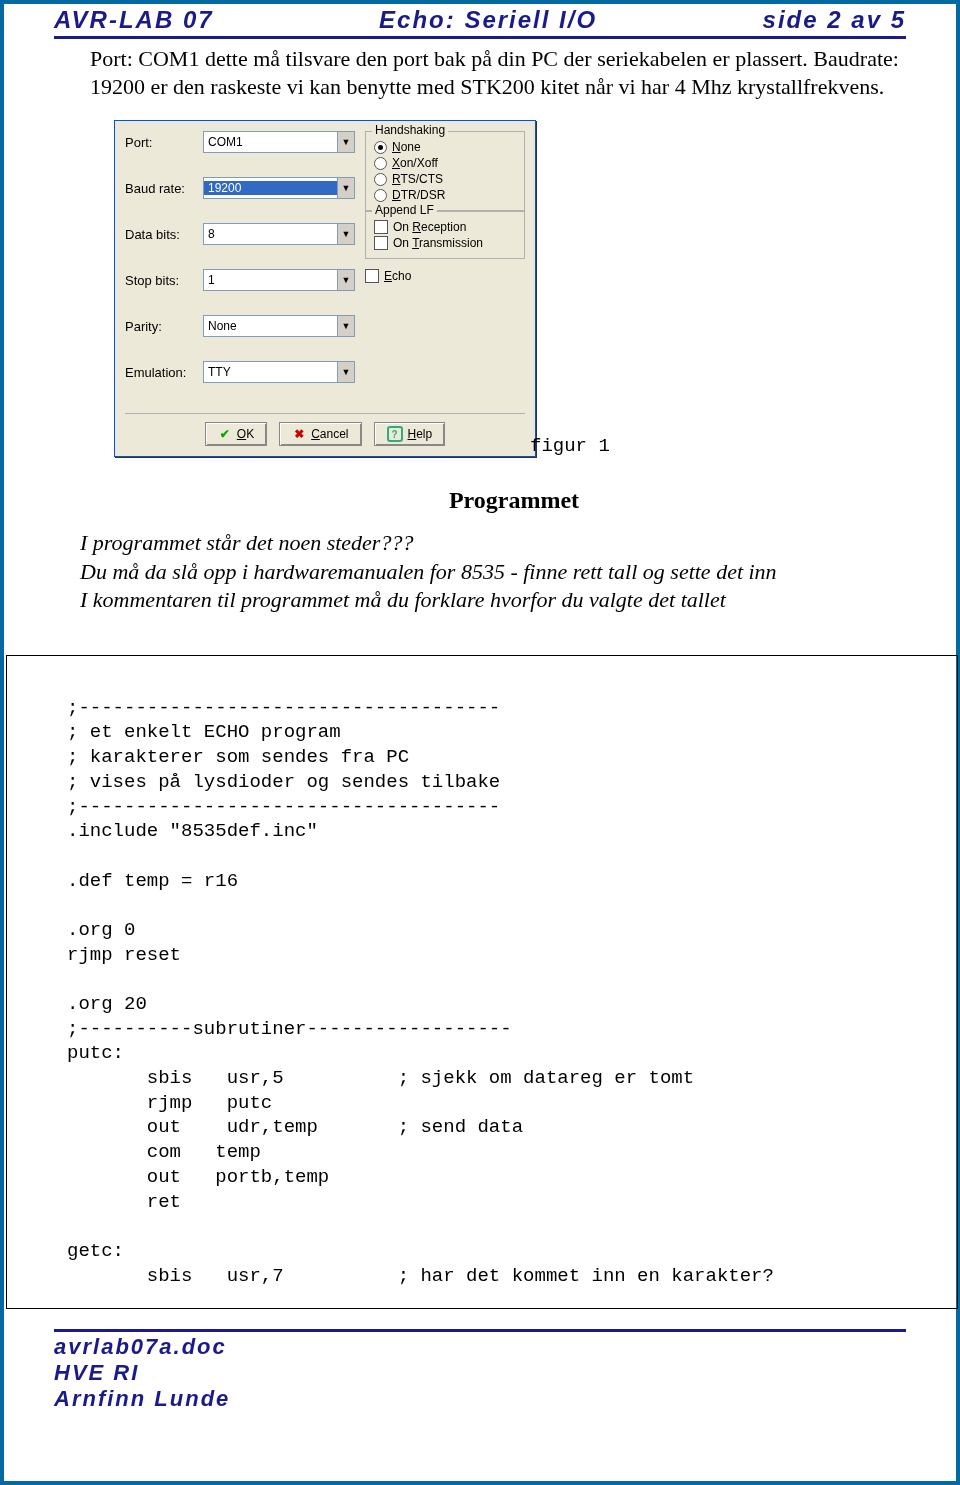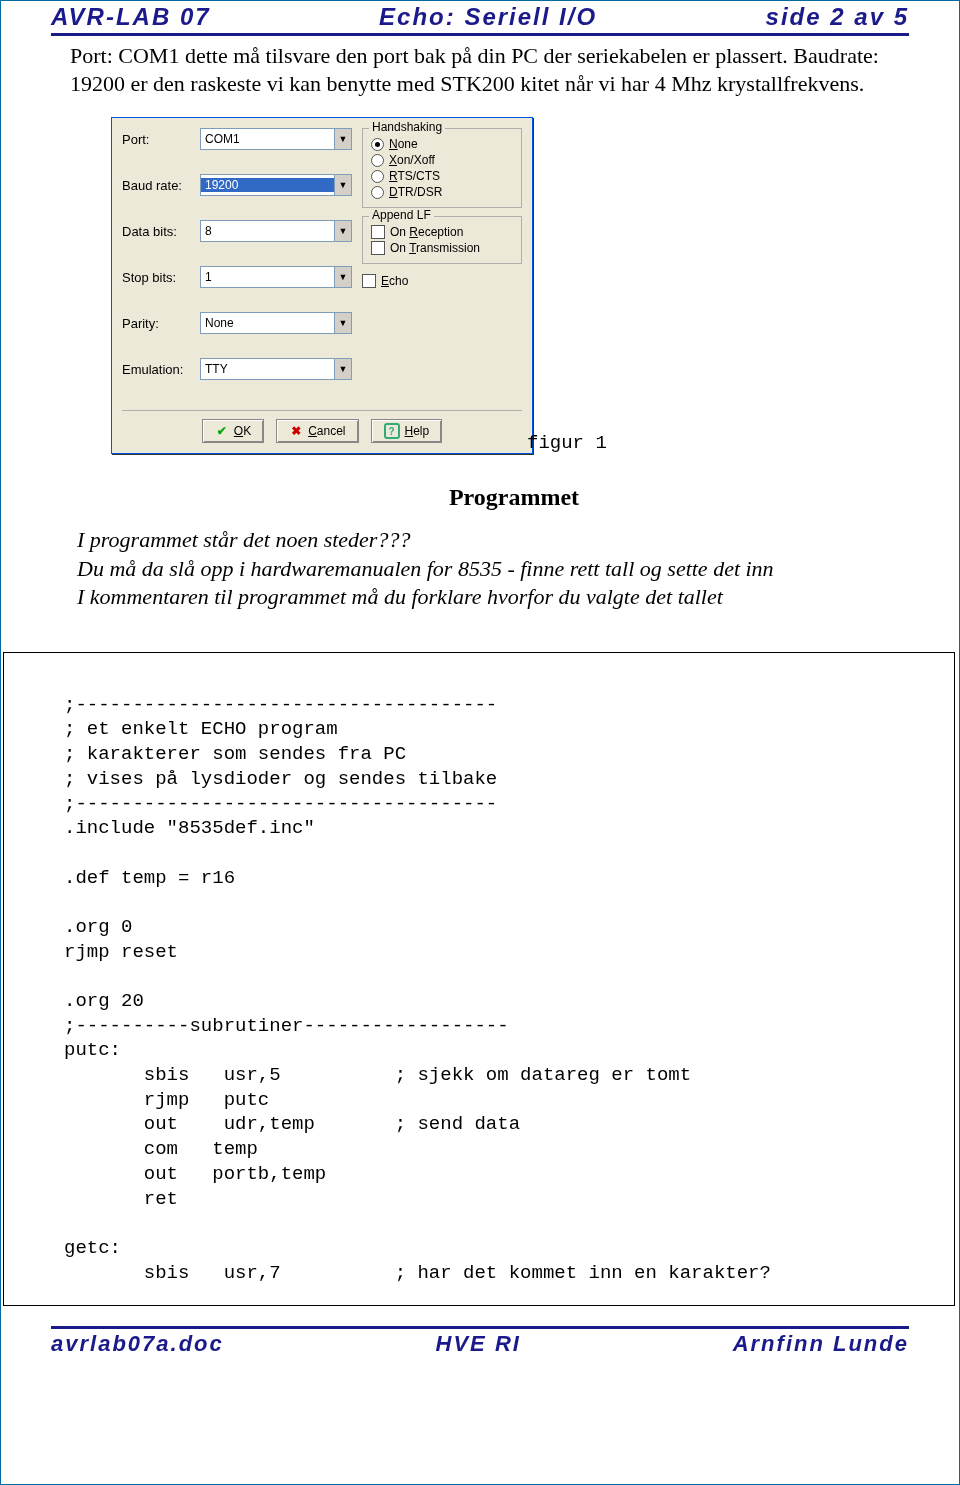--- a/index.html
+++ b/index.html
@@ -4,21 +4,21 @@
 <style>
   body {
     margin: 0;
     padding: 0;
     font-family: "Times New Roman", serif;
     background: #fff;
     width: 960px;
   }
   .page {
     width: 960px;
-    border: 1px solid #0369a1;
+    border: 4px solid #0369a1;
     box-sizing: border-box;
     padding: 0 50px 15px 50px;
     position: relative;
     min-height: 1485px;
   }
   .header-bar {
     display: flex;
     justify-content: space-between;
     font-family: Arial, sans-serif;
     font-weight: bold;
@@ -28,21 +28,21 @@
     letter-spacing: 2px;
     padding: 2px 0;
   }
   .hr-thick {
     border: none;
     border-top: 3px solid #1a1a8a;
     margin: 0 0 6px 0;
   }
   .body-text {
     font-size: 22px;
-    margin-left: 19px;
+    margin-left: 36px;
     line-height: 1.25;
   }
   .figure-area {
     margin: 20px 0 20px 60px;
     position: relative;
   }
   .dialog {
     width: 420px;
     background: #ece9d8;
     border: 1px solid #0054e3;
@@ -114,21 +114,20 @@
     border-left: 1px solid #7f9db9;
     display: flex;
     align-items: center;
     justify-content: center;
     font-size: 9px;
   }
   .combo.sel .val { background: #316ac5; color:#fff; }
   .groupbox {
     border: 1px solid #b0b0b0;
     padding: 6px 8px 6px 8px;
-    margin-bottom: 8px;
     position: relative;
     text-align: right;
   }
   .groupbox .legend {
     position: absolute;
     top: -9px;
     left: 6px;
     background: #ece9d8;
     padding: 0 3px;
     font-size: 12px;
@@ -231,20 +230,21 @@
   .footer-bar {
     display: flex;
     justify-content: space-between;
     font-family: Arial, sans-serif;
     font-weight: bold;
     font-style: italic;
     color: #1a1a8a;
     font-size: 22px;
     letter-spacing: 2px;
     padding: 2px 0;
+    flex-direction: column;
   }
 </style>
 </head>
 <body>
 
 <div class="page">
 
   <div class="header-bar">
     <span>AVR-LAB 07</span>
     <span>Echo:  Seriell I/O</span>

